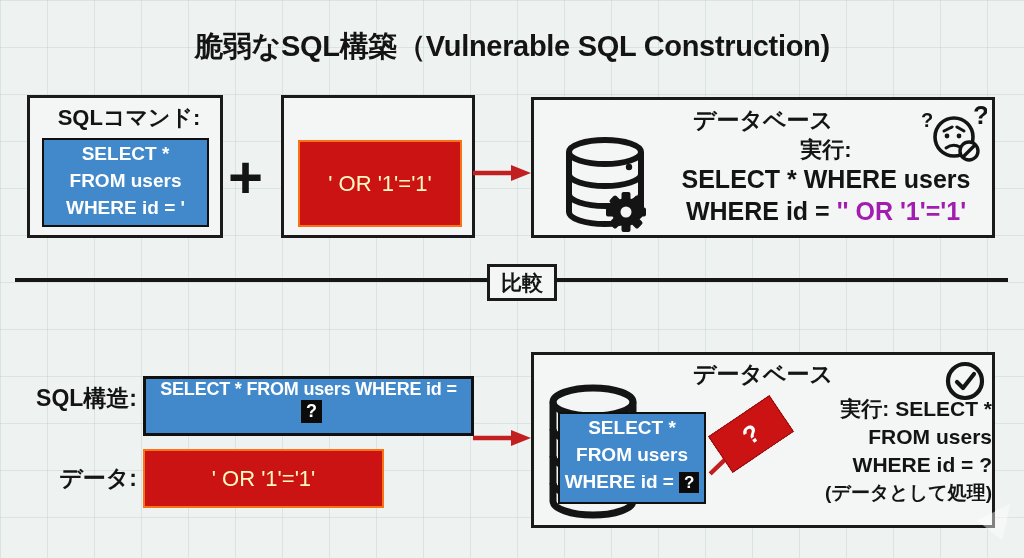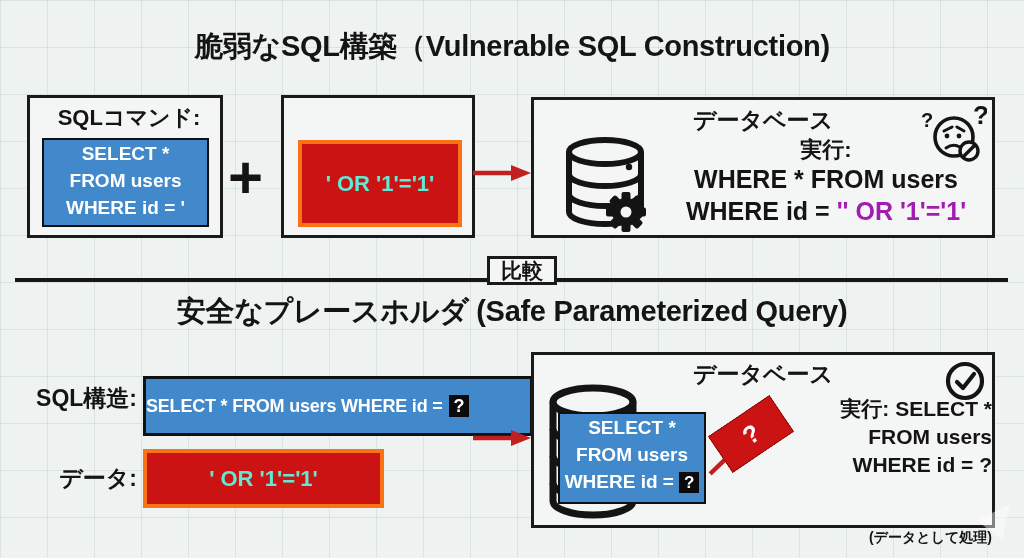--- a/index.html
+++ b/index.html
@@ -21,22 +21,22 @@
   .panel{
     position:absolute;background:#f4f6f5;border:3px solid #1a1a1a;box-sizing:border-box;
   }
   .hdr{text-align:center;font-weight:700;font-size:22px;padding-top:5px;white-space:nowrap;}
   .codeblock{
     position:absolute;background:#4189cb;border:2px solid #101010;box-sizing:border-box;
     color:#fff;font-weight:700;display:flex;flex-direction:column;
     align-items:center;justify-content:flex-start;text-align:center;
   }
   .redblock{
-    position:absolute;background:#cc1313;border:4px solid #f97316;box-sizing:border-box;
-    color:#5eead4;font-weight:700;display:flex;align-items:center;justify-content:center;
+    position:absolute;background:#cc1313;border:2px solid #f97316;box-sizing:border-box;
+    color:#fef9c3;font-weight:400;display:flex;align-items:center;justify-content:center;
     text-align:center;
   }
   .plus{font-size:60px;font-weight:800;line-height:60px;}
   .execline{font-weight:800;white-space:nowrap;}
   .inj{color:#a21caf;}
   .param{
     display:inline-block;background:#0b0b0b;color:#fff;font-weight:800;
     padding:0 5px;margin-left:6px;line-height:1.25;
   }
   .label{font-size:23px;font-weight:800;text-align:right;white-space:nowrap;}
@@ -112,34 +112,33 @@
         <rect x="-4.5" y="-20" width="9" height="40" rx="2" fill="#141414" transform="rotate(45)"></rect>
         <rect x="-4.5" y="-20" width="9" height="40" rx="2" fill="#141414" transform="rotate(90)"></rect>
         <rect x="-4.5" y="-20" width="9" height="40" rx="2" fill="#141414" transform="rotate(135)"></rect>
         <circle r="14" fill="#141414"></circle>
         <circle r="5.5" fill="#f4f6f5"></circle>
       </g>
     </svg>
 
     <div class="abs" style="left:126px;top:36px;width:332px;text-align:center;">
       <div class="execline" style="font-size:22px;line-height:28px;">実行:</div>
-      <div class="execline" style="font-size:25px;line-height:31px;">WHERE * FROM users</div>
+      <div class="execline" style="font-size:25px;line-height:31px;">SELECT * WHERE users</div>
       <div class="execline" style="font-size:25px;line-height:32px;">
         <span>WHERE id = </span><span class="inj">'' OR '1'='1'</span>
       </div>
     </div>
   </div>
 
   <div class="abs divline" style="left:15px;top:278px;width:993px;height:3.5px;"></div>
-  <div class="hikaku" style="left:487px;top:256px;width:70px;height:29px;">比較</div>
+  <div class="hikaku" style="left:487px;top:264px;width:70px;height:37px;">比較</div>
 
-  <div class="abs title" style="top:292px;">安全なプレースホルダ (Safe Parameterized Query)</div>
 
   <div class="abs label" style="left:25px;top:383px;width:112px;">SQL構造:</div>
-  <div class="codeblock" style="left:143px;top:376px;width:390px;height:60px;flex-direction:row;font-size:18px;letter-spacing:-0.2px;white-space:nowrap;border-width:3px;">
+  <div class="codeblock" style="left:143px;top:376px;width:331px;height:60px;flex-direction:column;font-size:18px;letter-spacing:-0.2px;white-space:nowrap;border-width:3px;">
     <span>SELECT * FROM users WHERE id =</span>
     <span class="param" style="font-size:18px;">?</span>
   </div>
 
   <div class="abs label" style="left:25px;top:463px;width:112px;">データ:</div>
   <div class="redblock" style="left:143px;top:449px;width:241px;height:59px;font-size:22px;">' OR '1'='1'</div>
 
   <svg class="abs" style="left:473px;top:429px;" width="58" height="18" viewBox="0 0 58 18">
     <line x1="0" y1="9" x2="40" y2="9" stroke="#c22020" stroke-width="4.5"></line>
     <polygon points="38,1 58,9 38,17" fill="#c22020"></polygon>
@@ -175,19 +174,19 @@
         <polygon points="26,0 42,7 26,14" fill="#c22020"></polygon>
       </svg>
     </div>
 
     <div class="redcard" style="left:180px;top:57px;width:74px;height:44px;z-index:2;">?</div>
 
     <div class="abs" style="left:252px;top:40px;width:206px;text-align:right;">
       <div class="execline" style="font-size:21px;line-height:28px;">実行: SELECT *</div>
       <div class="execline" style="font-size:21px;line-height:28px;">FROM users</div>
       <div class="execline" style="font-size:21px;line-height:28px;">WHERE id = ?</div>
-      <div class="execline" style="font-size:14px;line-height:28px;margin-top:44px;">(データとして処理)</div>
+      <div class="execline" style="font-size:19px;line-height:28px;">(データとして処理)</div>
     </div>
   </div>
 
   <div class="watermark" style="left:984px;top:500px;"></div>
 
 </div>
 
 </body></html>

